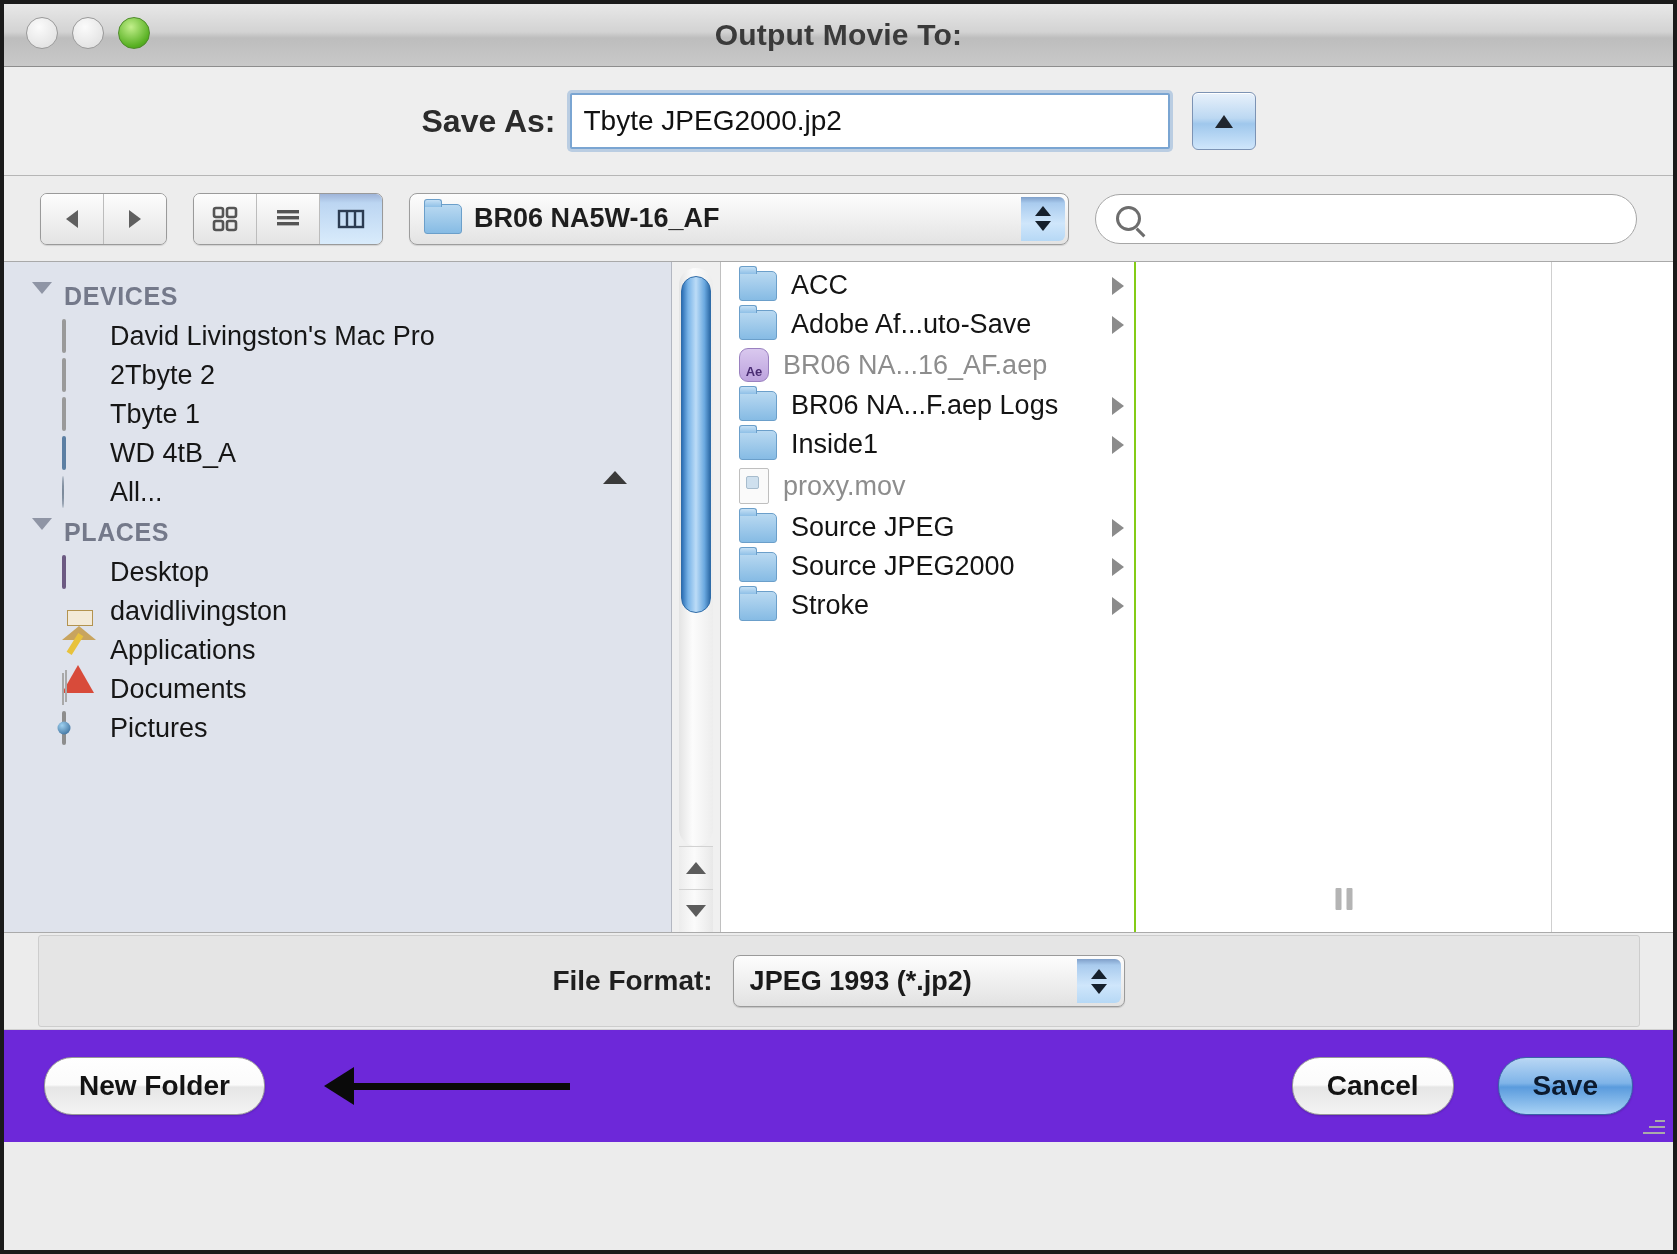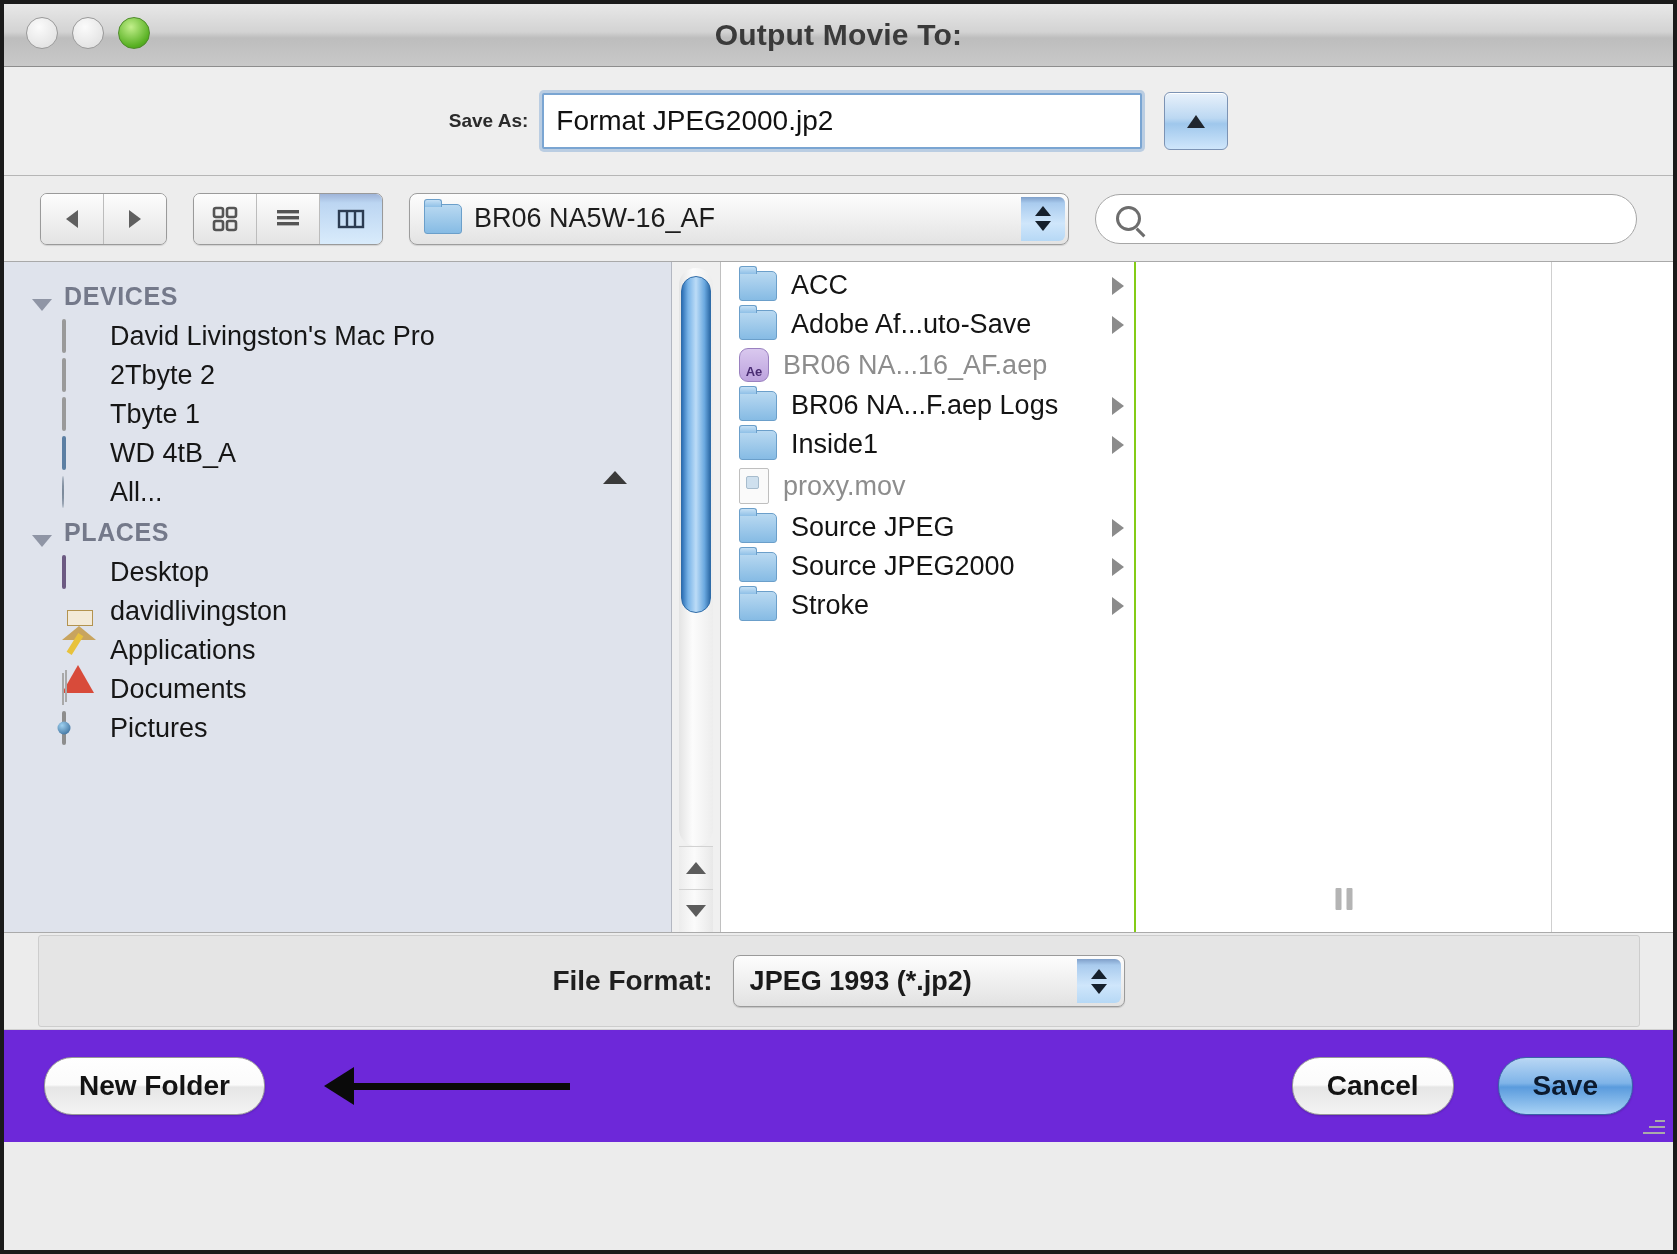--- a/index.html
+++ b/index.html
@@ -37,21 +37,21 @@
 
   
   .saveas-row {
     height: 108px;
     background: #eeeeee;
     border-bottom: 1px solid #b6b6b6;
     display: flex; align-items: center; justify-content: center;
     gap: 0;
   }
   .saveas-label {
-    font-size: 19px; color: #2b2b2b; font-weight: bold;
+    font-size: 32px; color: #2b2b2b; font-weight: bold;
     margin-right: 14px;
   }
   .saveas-field {
     width: 600px; height: 56px;
     background: #ffffff;
     border: 2px solid #7aa5d2;
     box-shadow: 0 0 0 3px rgba(122,165,210,.45);
     border-radius: 2px;
     display: flex; align-items: center;
     padding: 0 12px; box-sizing: border-box;
@@ -100,21 +100,21 @@
 
   .path-popup {
     flex: 0 0 auto; width: 660px; height: 52px;
     border: 1px solid #9d9d9d; border-radius: 8px;
     background: linear-gradient(to bottom, #fdfdfd, #e3e3e3);
     display: flex; align-items: center; padding-left: 14px;
     box-sizing: border-box; position: relative;
     box-shadow: 0 1px 1px rgba(0,0,0,.12);
   }
   .path-popup .folder { margin-right: 12px; }
-  .path-text { font-size: 27px; font-weight: normal; color: #1d1d1d; }
+  .path-text { font-size: 27px; font-weight: bold; color: #1d1d1d; }
   .stepper {
     position: absolute; right: 3px; top: 3px; bottom: 3px; width: 44px;
     border-radius: 0 6px 6px 0;
     background: linear-gradient(to bottom, #7f9fc9 0%, #a9cbee 14%, #cfe6fb 60%, #b6d8f5 100%);
     display: flex; flex-direction: column; align-items: center; justify-content: center; gap: 5px;
   }
   .st-up { width:0;height:0;border-left:8px solid transparent;border-right:8px solid transparent;border-bottom:10px solid #16202c;}
   .st-dn { width:0;height:0;border-left:8px solid transparent;border-right:8px solid transparent;border-top:10px solid #16202c;}
 
   .searchbox {
@@ -143,21 +143,21 @@
     background: #fff;
   }
   .sidebar {
     width: 668px;
     background: #dfe3ec;
     border-right: 1px solid #b3b7c1;
     padding-top: 14px; box-sizing: border-box;
     overflow: hidden;
   }
   .sb-group {
-    display: flex; align-items: flex-end; gap: 12px;
+    display: flex; align-items: flex-start; gap: 12px;
     padding: 6px 0 6px 28px;
     font-size: 25px; font-weight: bold; color: #74798a;
     letter-spacing: .6px;
   }
   .sb-tri { width:0;height:0;border-left:10px solid transparent;border-right:10px solid transparent;border-top:12px solid #8f95a5;}
   .sb-item {
     display: flex; align-items: flex-start; gap: 14px;
     padding: 4px 0 4px 58px; position: relative;
     font-size: 27px; color: #161616;
   }
@@ -376,21 +376,21 @@
       <div class="light"></div>
       <div class="light"></div>
       <div class="light green"></div>
     </div>
     <div class="title">Output Movie To:</div>
   </div>
 
   <div class="saveas-row">
     <div class="saveas-label">Save As:</div>
     <div class="saveas-field">
-      <span>Format JPEG2000.jp2</span>
+      <span>Tbyte JPEG2000.jp2</span>
     </div>
     <div class="disclosure-btn">
       <span class="tri-up"></span>
     </div>
   </div>
 
   <div class="toolbar">
     <div class="segbox">
       <div class="seg">
         <span class="nav-arrow left"></span>

